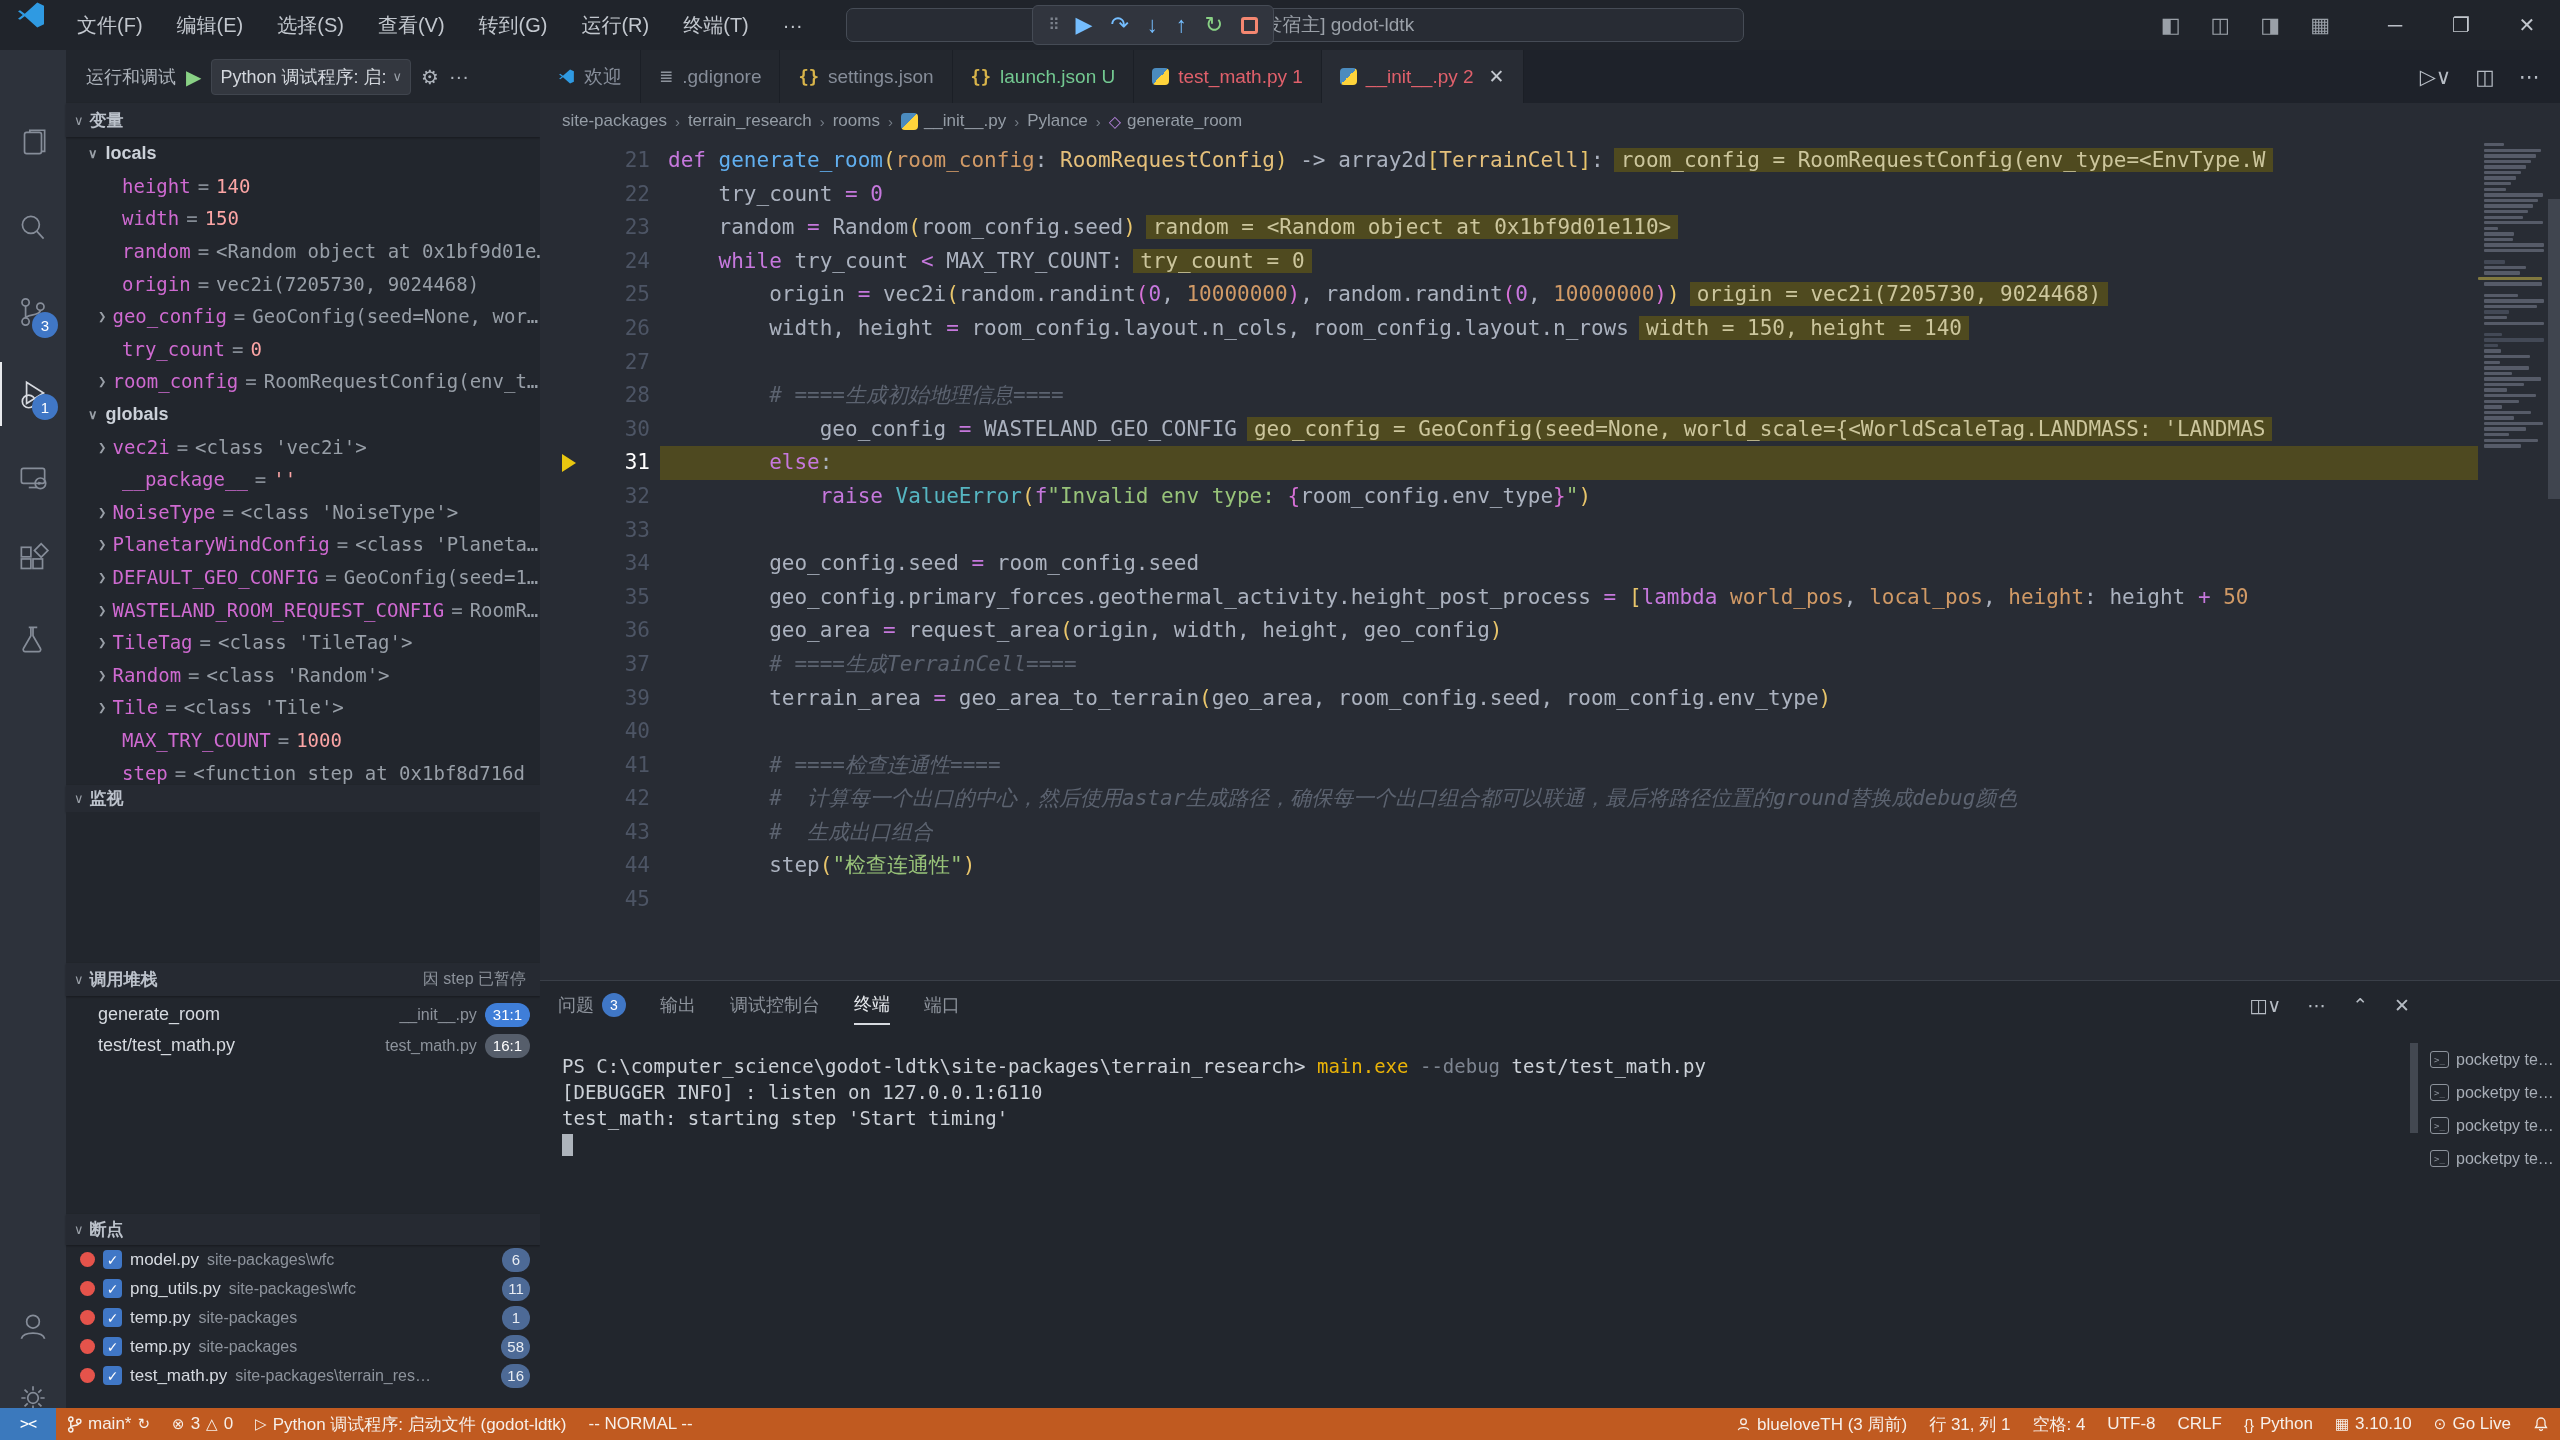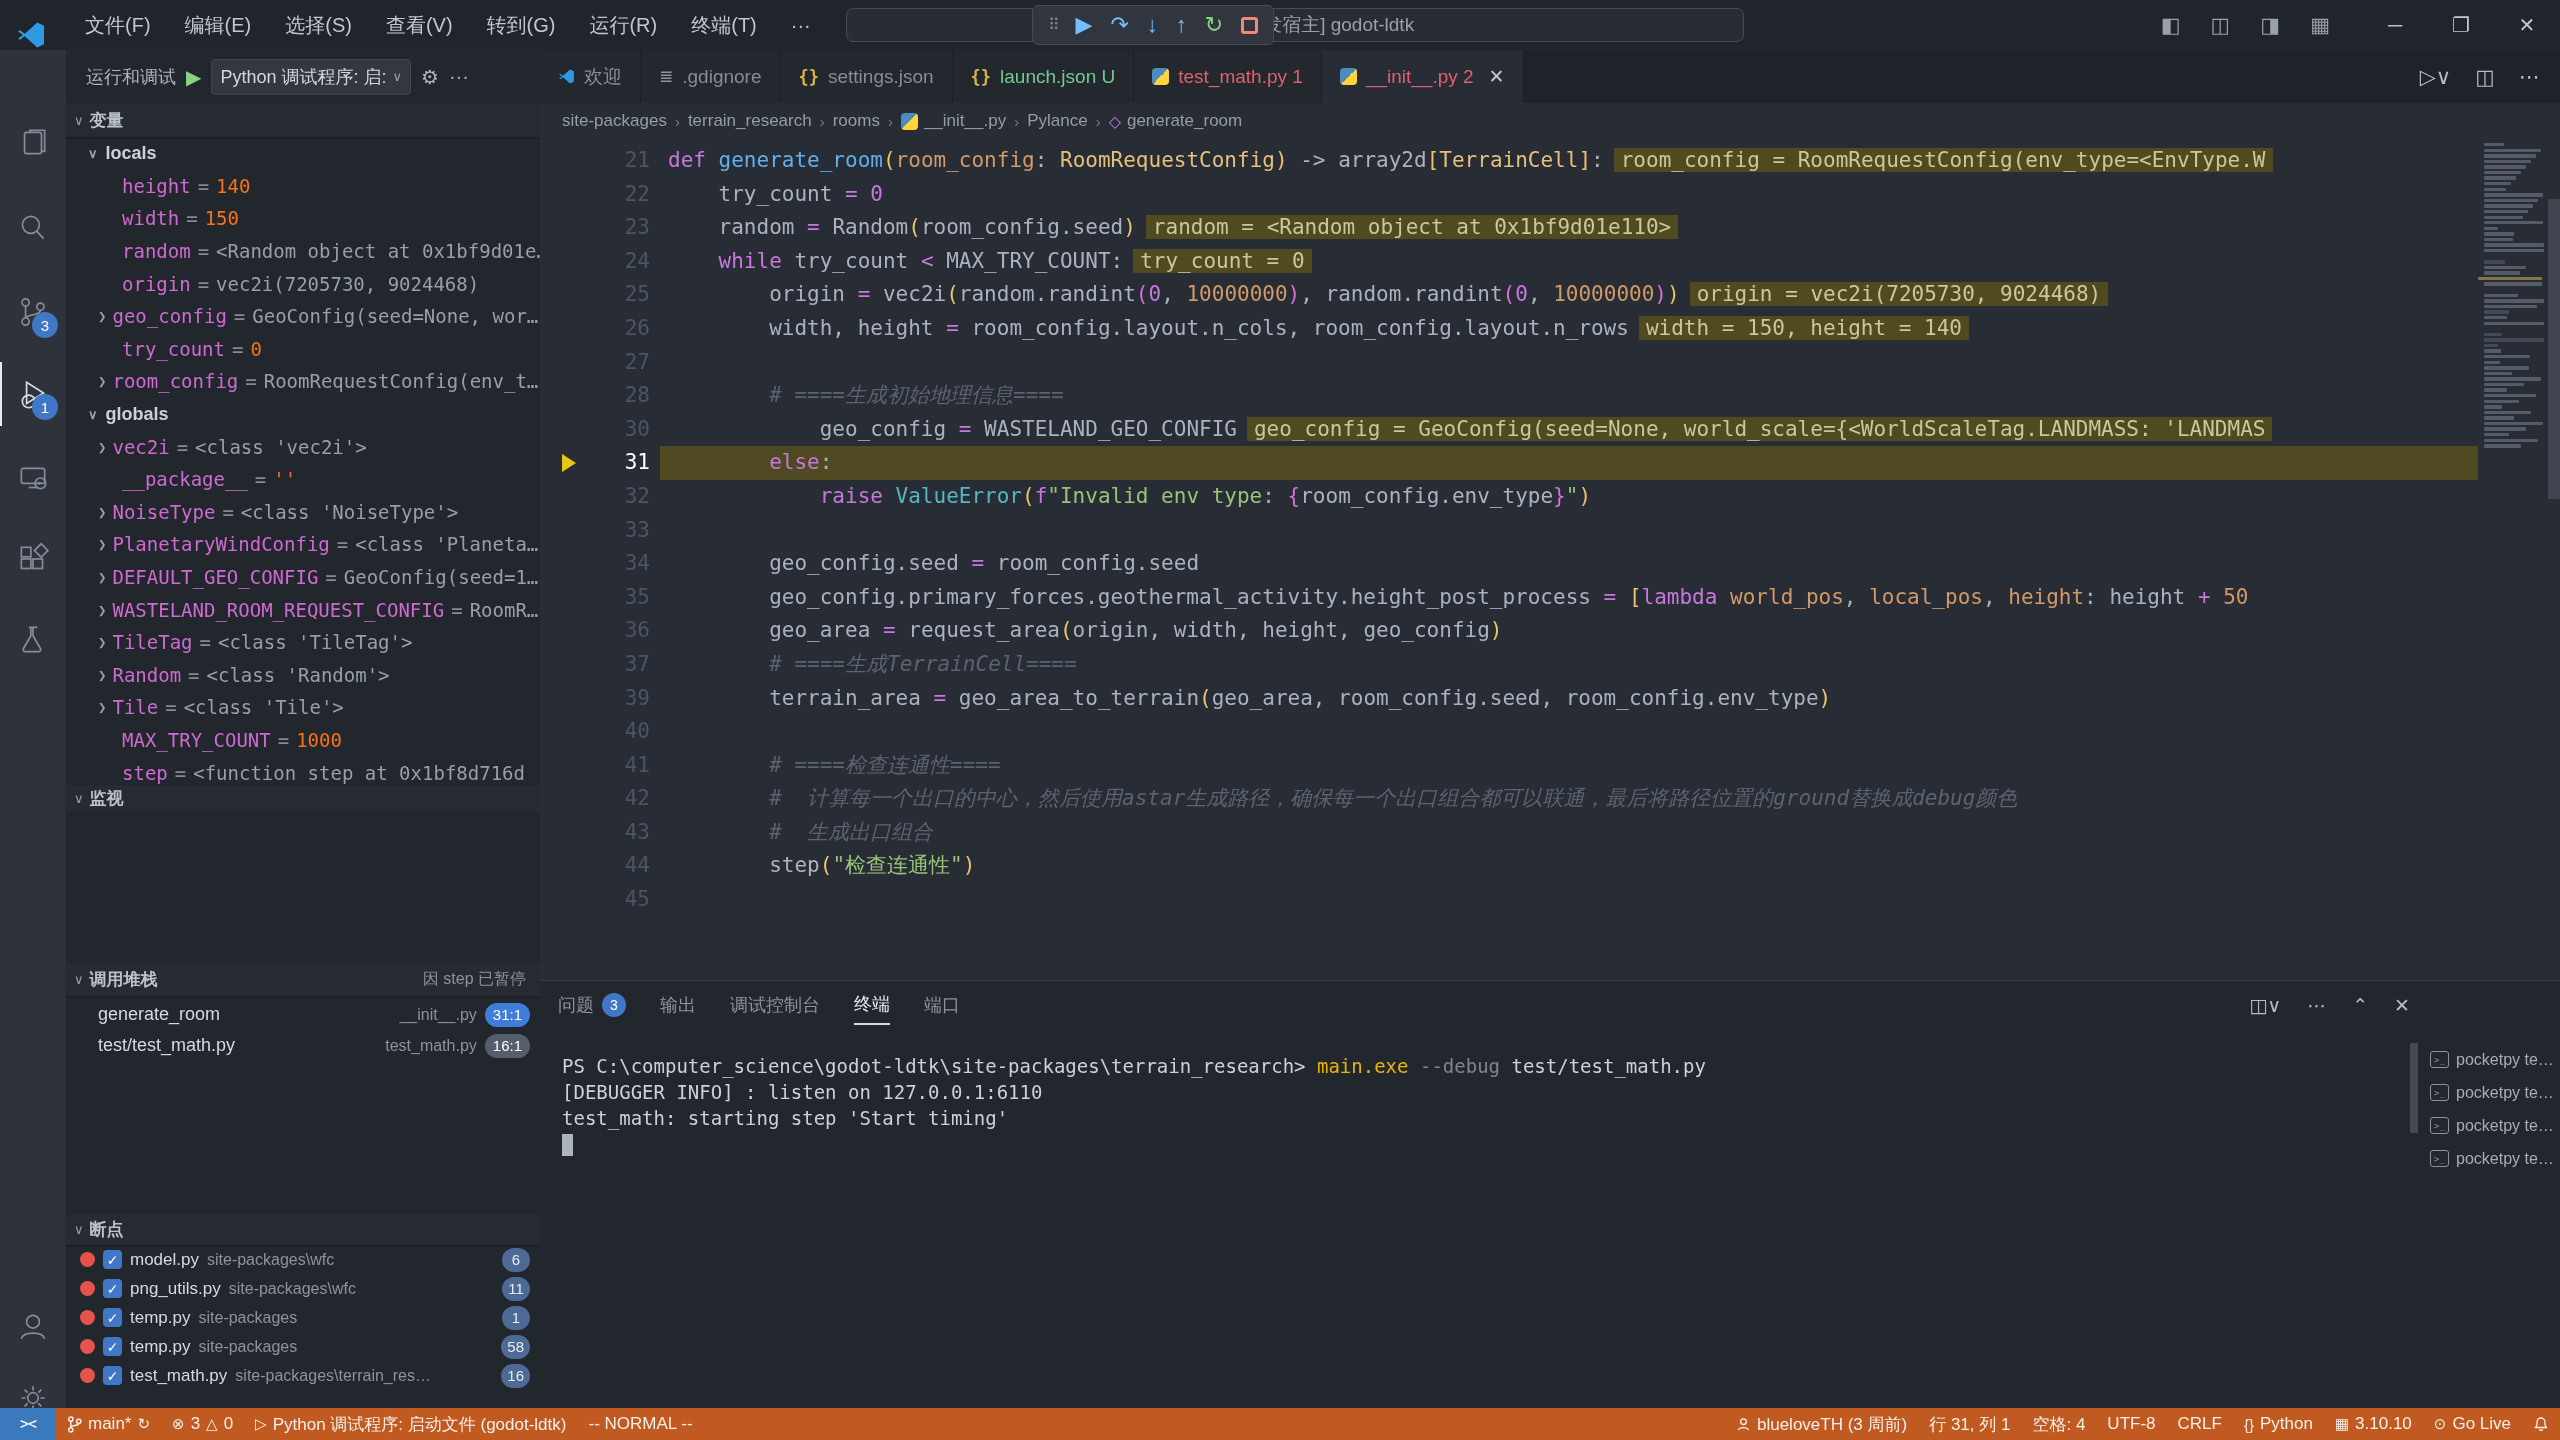--- a/index.html
+++ b/index.html
@@ -1,20 +1,20 @@
 <!DOCTYPE html>
 <html><head>
 <meta charset="utf-8">
 <style>
   * { margin:0; padding:0; box-sizing:border-box; }
   html,body { width:2560px; height:1440px; overflow:hidden; background:#22262d;
     font-family:"Liberation Sans","DejaVu Sans",sans-serif; }
 
   
-  #titlebar { position:absolute; left:0; top:0; width:2560px; height:50px; background:#20242b; display:flex; align-items:flex-end;gap:8px; }
+  #titlebar { position:absolute; left:0; top:0; width:2560px; height:50px; background:#20242b; display:flex; align-items:flex-start; }
   #vscode-logo { width:30px; height:30px; margin:0 14px 0 16px; }
   .menu-item { color:#c2c7ce; font-size:20px; padding:0 17px; height:50px; line-height:50px; }
   .nav-arrow { color:#9aa0a8; font-size:26px; padding:0 16px; }
   #search-box { position:absolute; left:846px; top:8px; width:898px; height:34px; background:#282c34; border:1px solid #464c56; border-radius:7px; color:#9aa0a8; font-size:19px; display:flex; align-items:center; justify-content:center; gap:8px; }
   #debug-toolbar { position:absolute; left:1032px; top:5px; width:242px; height:40px; background:#31353e; border:1px solid #454b55; border-radius:6px; display:flex; align-items:center; justify-content:space-around; padding:0 6px; z-index:5; }
   #debug-toolbar .dt { font-size:22px; line-height:40px; }
   .dt-grip { color:#7c828c; font-size:16px !important; letter-spacing:-2px; }
   .dt-blue { color:#75beff; }
   .dt-green { color:#89d185; }
   #dt-stop { width:17px; height:17px; border:3px solid #f48771; border-radius:3px; }
@@ -38,21 +38,21 @@
   .sec-head { position:absolute; left:0; width:474px; background:#262a32; color:#bcc2cb; font-size:17px; font-weight:bold; display:flex; align-items:center; padding-left:8px; gap:6px; box-shadow:0 1px 2px rgba(0,0,0,.35); }
   .chev { color:#9aa0a8; font-size:13px; font-weight:normal; }
   #vars-body { position:absolute; left:0; top:87px; width:474px; height:648px; overflow:hidden; }
   .var-row { height:32.6px; display:flex; align-items:center; font-size:19px; font-family:"DejaVu Sans Mono",monospace; white-space:nowrap; overflow:hidden; }
   .var-group { font-family:"Liberation Sans",sans-serif; font-weight:bold; color:#ccd1d9; font-size:18px; }
   .vg-chev { margin:0 8px 0 22px; color:#9aa0a8; font-size:13px; }
   .leaf-chev { margin:0 6px 0 32px; color:#9aa0a8; font-size:14px; }
   .leaf-pad { margin-left:56px; }
   .vname { color:#cf6ad1; }
   .veq { color:#848b94; padding:0 7px; }
-  .v-num { color:#f97316; } .v-gray { color:#989fa8; }
+  .v-num { color:#fca5a5; } .v-gray { color:#989fa8; }
   #watch-body { position:absolute; left:0; top:762px; width:474px; height:201px; background:#22262d; }
   #stack-head-right { margin-left:auto; margin-right:14px; color:#8d939c; font-weight:normal; font-size:16px; }
   .cs-row { height:31px; display:flex; align-items:center; padding:0 10px 0 32px; font-size:18px; color:#d6dae0; }
   .cs-file { margin-left:auto; color:#8d939c; font-size:16px; padding-right:8px; }
   .cs-badge { min-width:44px; height:24px; border-radius:12px; color:#fff; font-size:15px; display:flex; align-items:center; justify-content:center; padding:0 8px; }
   .bp-row { height:29px; display:flex; align-items:center; padding:0 10px 0 14px; font-size:17px; color:#d6dae0; gap:8px; }
   .bp-dot { width:15px; height:15px; border-radius:50%; background:#e5534b; flex:0 0 auto; }
   .bp-check { width:19px; height:19px; border-radius:4px; background:#4077c6; color:#fff; font-size:14px; display:flex; align-items:center; justify-content:center; flex:0 0 auto; }
   .bp-path { color:#8d939c; font-size:16px; white-space:nowrap; overflow:hidden; }
   .bp-badge { margin-left:auto; min-width:28px; height:24px; border-radius:12px; background:#4d6a96; color:#e8ecf2; font-size:15px; display:flex; align-items:center; justify-content:center; padding:0 6px; flex:0 0 auto; }

